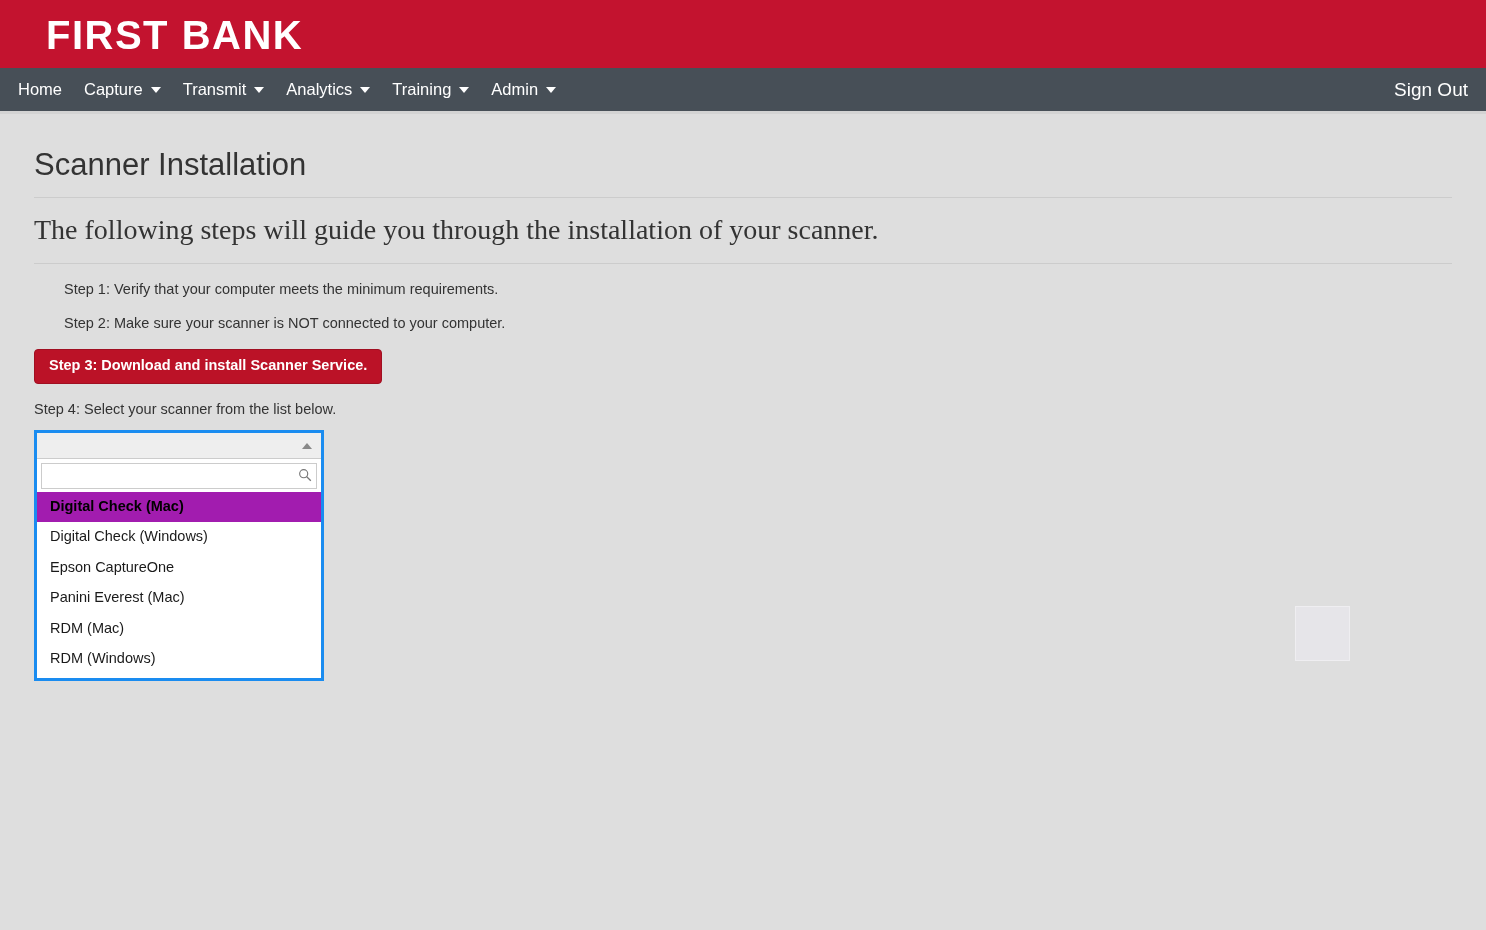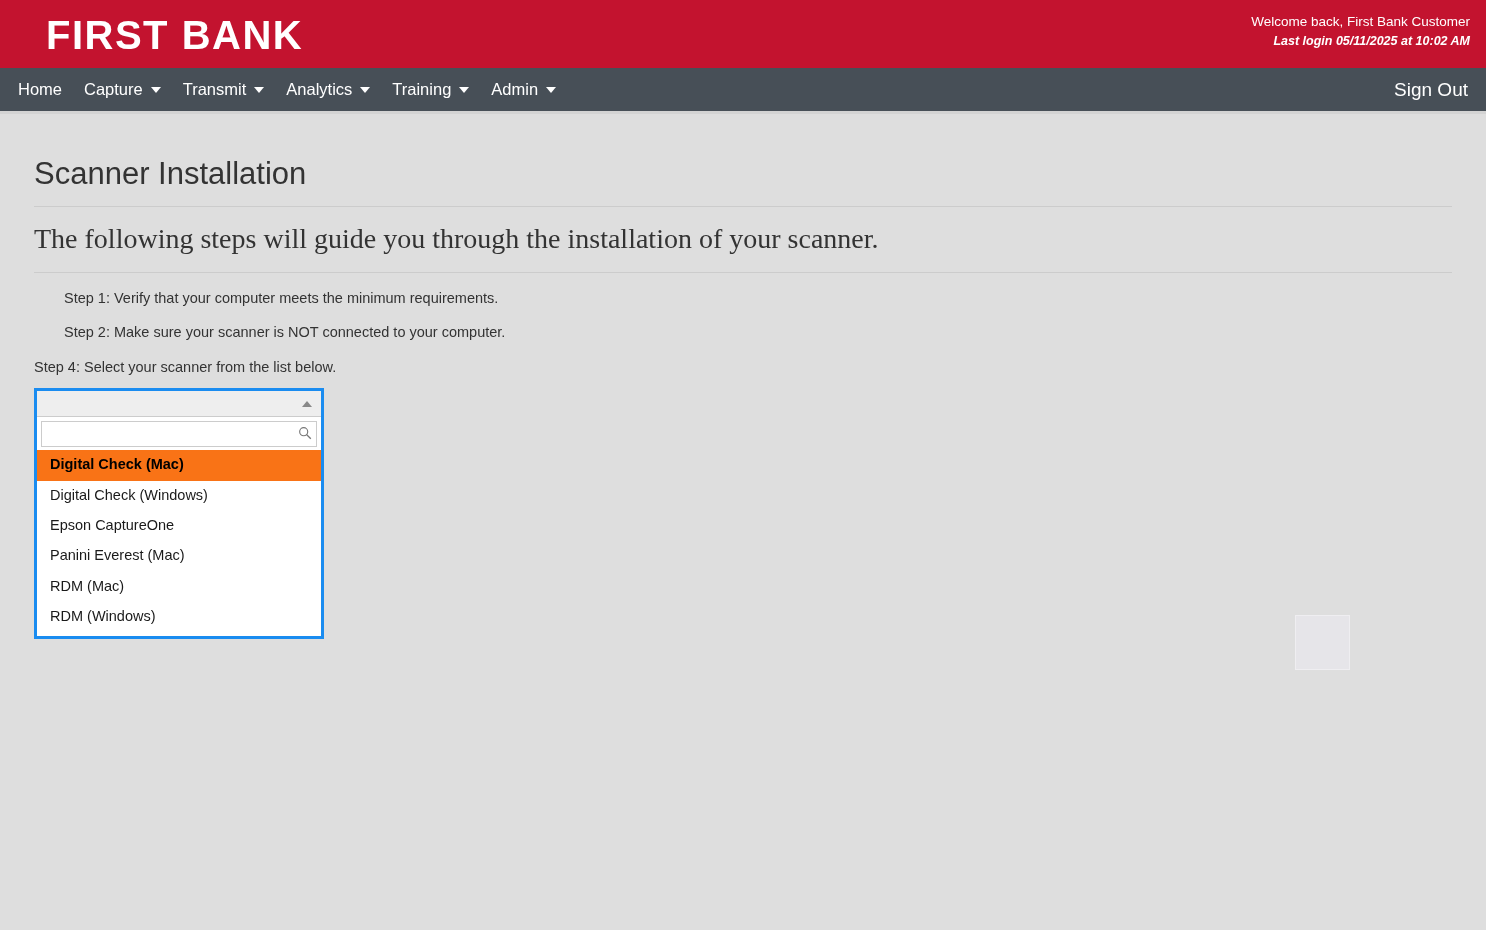--- a/index.html
+++ b/index.html
@@ -95,21 +95,21 @@
 
   
   .content {
     padding: 0 34px;
     position: relative;
   }
   .page-title {
     font-size: 31px;
     font-weight: normal;
     color: #333333;
-    margin: 41px 0 0 0;
+    margin: 32px 0 0 0;
     padding: 0 0 14px 0;
     line-height: 1.2;
   }
   .rule {
     height: 1px;
     background: #cccccc;
     width: 1418px;
   }
   .page-subtitle {
     font-size: 28px;
@@ -206,45 +206,41 @@
   }
   .option {
     font-size: 14.5px;
     color: #1a1a1a;
     padding: 6px 10px 7px 13px;
     line-height: 1.2;
     cursor: pointer;
     white-space: nowrap;
   }
   .option.highlighted {
-    background: #f97316;
+    background: #a21caf;
     font-weight: bold;
     color: #000000;
   }
 
   
   .ghost-box {
     position: absolute;
     left: 1295px;
     top: 460px;
     width: 55px;
     height: 55px;
     background: #e6e5e9;
     border: 1px solid #efeef1;
   }
 </style>
 </head>
 <body>
 
 <div class="brandbar">
   <div class="brand-logo">FIRST BANK</div>
-  <div class="welcome-block">
-    <div class="welcome-line1">Welcome back, First Bank Customer</div>
-    <div class="welcome-line2">Last login 05/11/2025 at 10:02 AM</div>
-  </div>
 </div>
 
 <div class="navbar">
 
   <div class="nav-item">
     <span>Home</span>
   </div>
 
   <div class="nav-item">
     <span>Capture</span>
@@ -280,20 +276,21 @@
   <div class="rule"></div>
 
   <div class="page-subtitle">The following steps will guide you through the installation of your scanner.</div>
   <div class="rule"></div>
 
   <div class="steps">
 
     <div class="step-line">Step 1: Verify that your computer meets the minimum requirements.</div>
     <div class="step-line">Step 2: Make sure your scanner is NOT connected to your computer.</div>
 
+    <div class="step-button">Step 3: Download and install Scanner Service.</div>
 
     <div class="step-line-last">Step 4: Select your scanner from the list below.</div>
 
     
     <div class="select-wrap">
       <div class="select-open">
 
         <div class="select-header">
           <span class="up-arrow"></span>
         </div>

